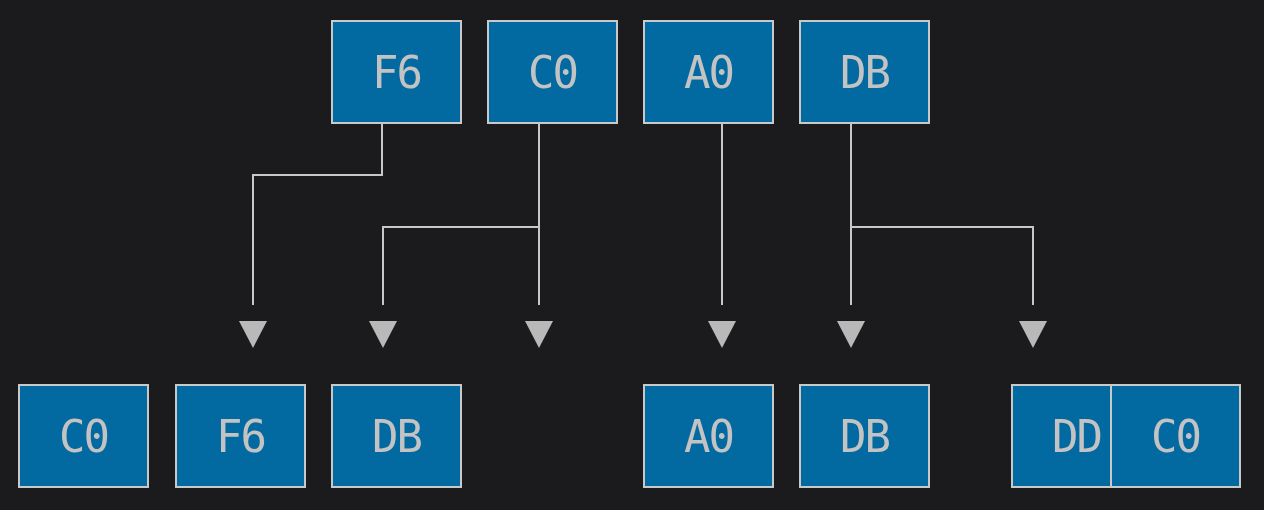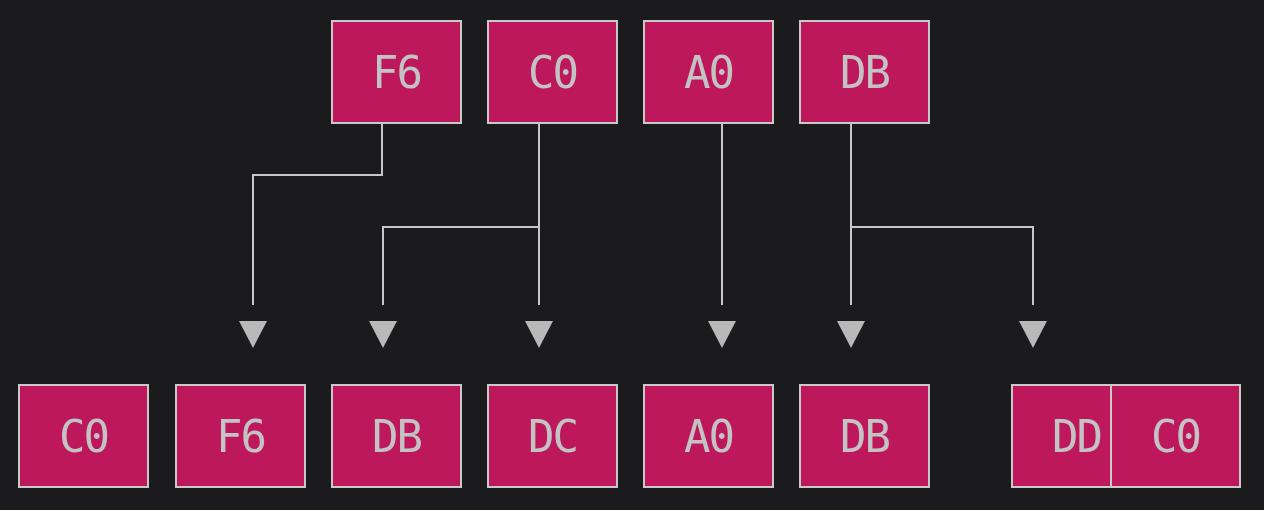--- a/index.html
+++ b/index.html
@@ -27,21 +27,21 @@
     box-sizing: border-box;
     width: 131px;
     height: 104px;
     border: 2px solid #c9c9c9;
     display: flex;
     align-items: center;
     justify-content: center;
     font-size: 44px;
     letter-spacing: -2px;
     color: #c3c3c3;
-    background: #be185d;
+    background: #0369a1;
   }
   .node.top { top: 20px; }
   .node.bot { top: 384px; }
 </style>
 </head>
 <body>
 
 <div class="stage">
 
   <svg class="edges" viewBox="0 0 1264 510" xmlns="http://www.w3.org/2000/svg">
@@ -60,19 +60,18 @@
     </svg>
 
   <div class="node top" style="left:331px">F6</div>
   <div class="node top" style="left:487px">C0</div>
   <div class="node top" style="left:643px">A0</div>
   <div class="node top" style="left:799px">DB</div>
 
   <div class="node bot" style="left:18px">C0</div>
   <div class="node bot" style="left:175px">F6</div>
   <div class="node bot" style="left:331px">DB</div>
-  <div class="node bot" style="left:487px">DC</div>
   <div class="node bot" style="left:643px">A0</div>
   <div class="node bot" style="left:799px">DB</div>
   <div class="node bot" style="left:1011px">DD</div>
   <div class="node bot" style="left:1110px">C0</div>
 
 </div>
 
 </body></html>

